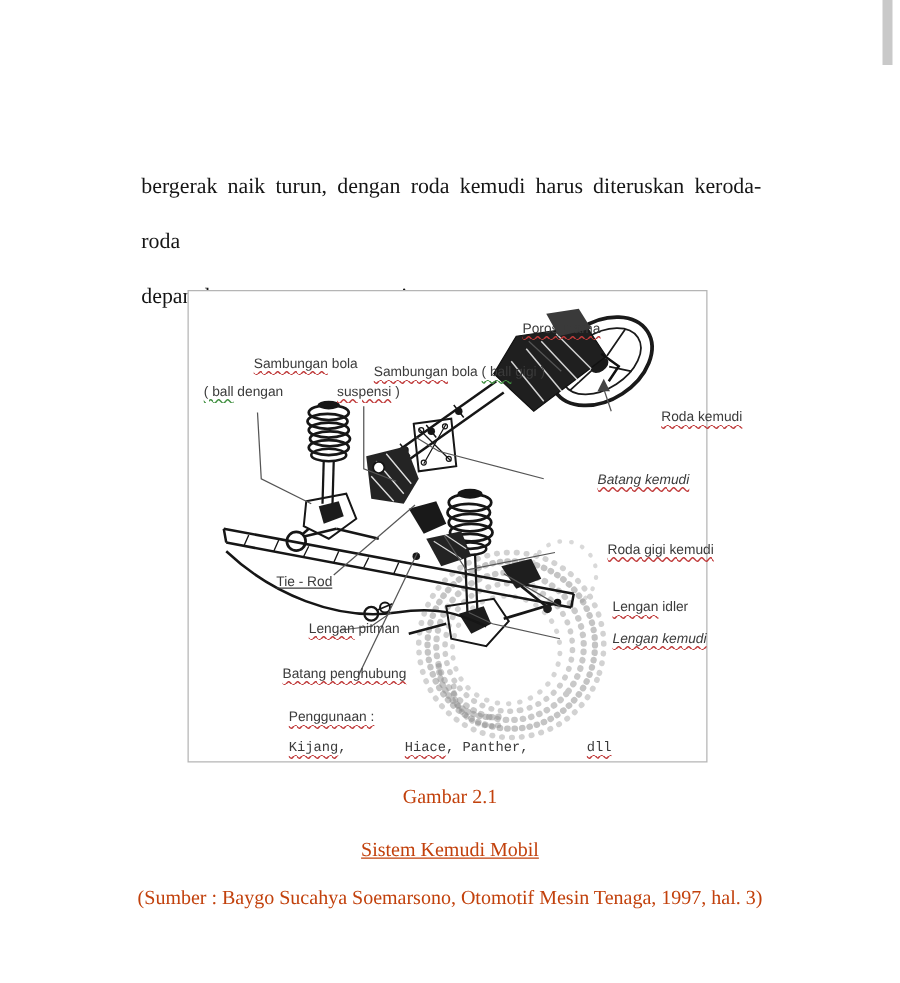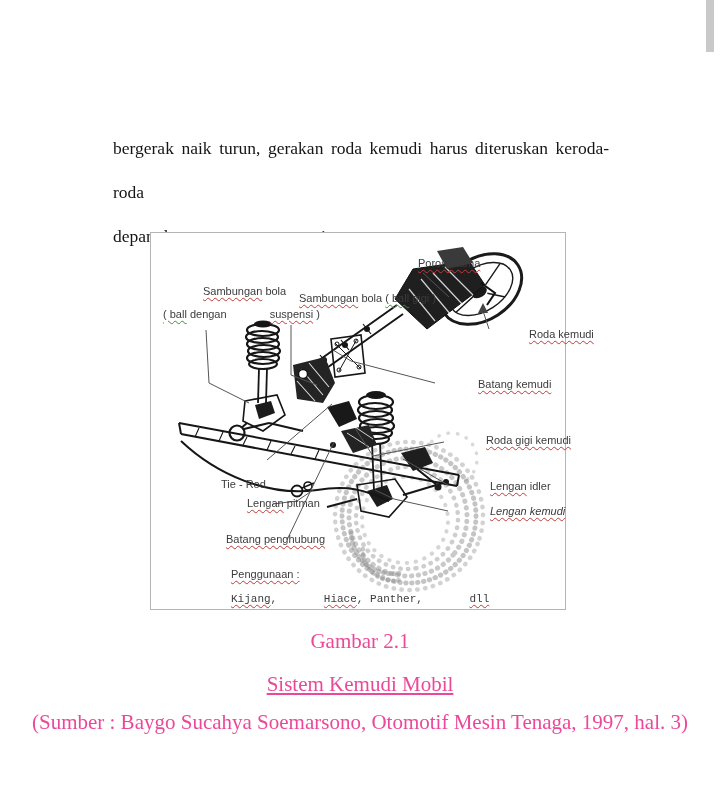--- a/index.html
+++ b/index.html
@@ -41,37 +41,37 @@
   .u-green{
     text-decoration-line:underline;text-decoration-style:wavy;
     text-decoration-color:var(--spell-green,#3f8f3f);
     text-decoration-thickness:1px;text-underline-offset:2px;
   }
   .u-none{text-decoration:none;}
 
   
   .caption-line{
     position:absolute;left:0;width:720px;text-align:center;
-    font-size:21px;color:#ec4899;
+    font-size:16px;color:#c2410c;
   }
   .cap-gambar{top:629px;}
   .cap-title{top:672px;text-decoration:underline;}
   .cap-sumber{top:710px;}
 
   
   .scroll-thumb{
     position:absolute;left:706px;top:0;width:8px;height:52px;
     background:#c9c9c9;
   }
 </style>
 </head>
 <body>
 
 <div class="para">
-  <div class="l1">bergerak naik turun, gerakan roda kemudi harus diteruskan keroda-roda</div>
+  <div class="l1">bergerak naik turun, dengan roda kemudi harus diteruskan keroda-roda</div>
   <div class="l2">depan dengan sangat tepat setiap saat.</div>
 </div>
 
 <div class="figure-box">
   <svg width="416" height="378" viewBox="0 0 416 378">
 
     <g fill="none" stroke="#8a8a8a" stroke-linecap="round">
       <circle cx="258" cy="283" r="74" stroke-width="4.5" stroke-dasharray="0.4 7.5" opacity="0.38" transform="rotate(22 258 283)"></circle>
       <circle cx="258" cy="283" r="67" stroke-width="5" stroke-dasharray="0.4 5.6" opacity="0.5"></circle>
       <circle cx="257" cy="284" r="59" stroke-width="5" stroke-dasharray="0.4 6.4" opacity="0.46" transform="rotate(40 257 284)"></circle>
@@ -211,27 +211,27 @@
       </div>
       <div class="dg-label" style="left: 108px; top: 59px;">
         <div class="dg-line"><span class="u-red">Sambungan</span><span class="u-none"> bola </span><span class="u-green">( ball</span><span class="u-none"> gigi )</span></div>
       </div>
       <div class="dg-label" style="left: 227px; top: 24px;">
         <div class="dg-line"><span class="u-red">Poros utama</span></div>
       </div>
       <div class="dg-label" style="left: 315px; top: 95px; margin-left: 23px;">
         <div class="dg-line"><span class="u-red">Roda kemudi</span></div>
       </div>
-      <div class="dg-label" style="left: 287px; top: 145px;">
+      <div class="dg-label" style="left: 287px; top: 145px; font-style: italic;">
         <div class="dg-line"><span class="u-red">Batang kemudi</span></div>
       </div>
       <div class="dg-label" style="left: 295px; top: 201px;">
         <div class="dg-line"><span class="u-red">Roda gigi kemudi</span></div>
       </div>
-      <div class="dg-label" style="left: 70px; top: 245px;">
+      <div class="dg-label" style="left: 70px; top: 227px; text-decoration: underline;">
         <div class="dg-line"><span class="u-none">Tie - Rod</span></div>
       </div>
       <div class="dg-label" style="left: 299px; top: 247px;">
         <div class="dg-line"><span class="u-red">Lengan</span><span class="u-none"> idler</span></div>
       </div>
       <div class="dg-label" style="left: 56px; top: 264px;">
         <div class="dg-line"><span class="u-red">Lengan</span><span class="u-none"> pitman</span></div>
       </div>
       <div class="dg-label" style="left: 299px; top: 272px; font-style: italic;">
         <div class="dg-line"><span class="u-red">Lengan kemudi</span></div>

